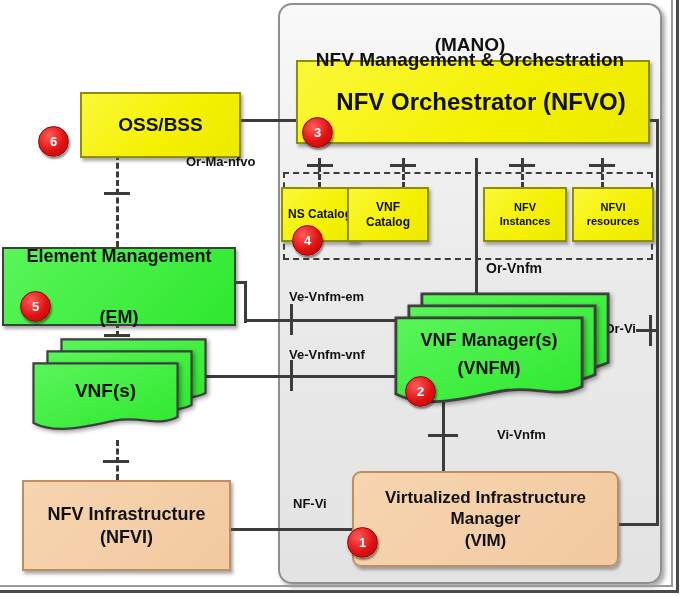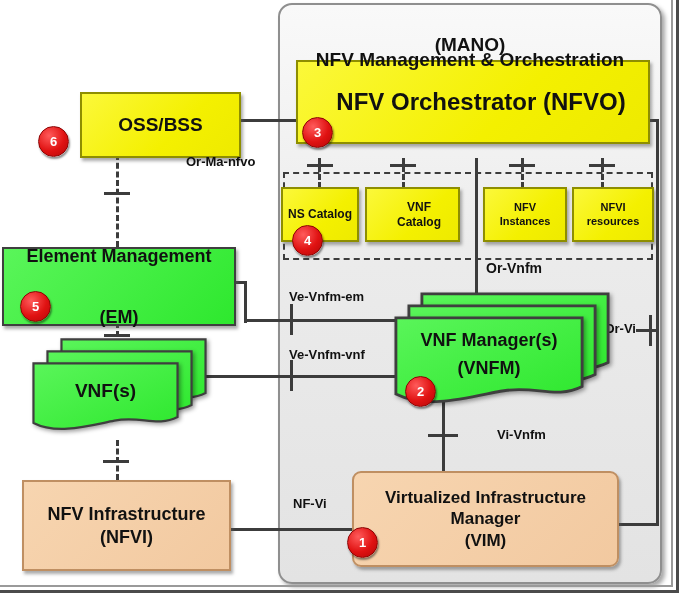--- a/index.html
+++ b/index.html
@@ -101,21 +101,21 @@
   <div class="line" style="left:390px;top:164px;width:26px;height:3px;"></div>
   <div class="dashv" style="left:521px;top:158px;height:30px;"></div>
   <div class="line" style="left:509px;top:164px;width:26px;height:3px;"></div>
   <div class="dashv" style="left:601px;top:158px;height:30px;"></div>
   <div class="line" style="left:589px;top:164px;width:26px;height:3px;"></div>
 
   <div id="catalog-rect"></div>
   <div class="box yellow" style="left:281px;top:187px;width:74px;height:51px;font-size:12px;">
     <div>NS Catalog</div>
   </div>
-  <div class="box yellow" style="left:365px;top:187px;width:78px;height:51px;font-size:12px;padding-left:13px;">
+  <div class="box yellow" style="left:347px;top:187px;width:78px;height:51px;font-size:12px;">
     <div>VNF</div>
     <div>Catalog</div>
   </div>
   <div class="box yellow" style="left:483px;top:187px;width:80px;height:51px;font-size:11px;">
     <div>NFV</div>
     <div>Instances</div>
   </div>
   <div class="box yellow" style="left:572px;top:187px;width:78px;height:51px;font-size:11px;">
     <div>NFVI</div>
     <div>resources</div>

